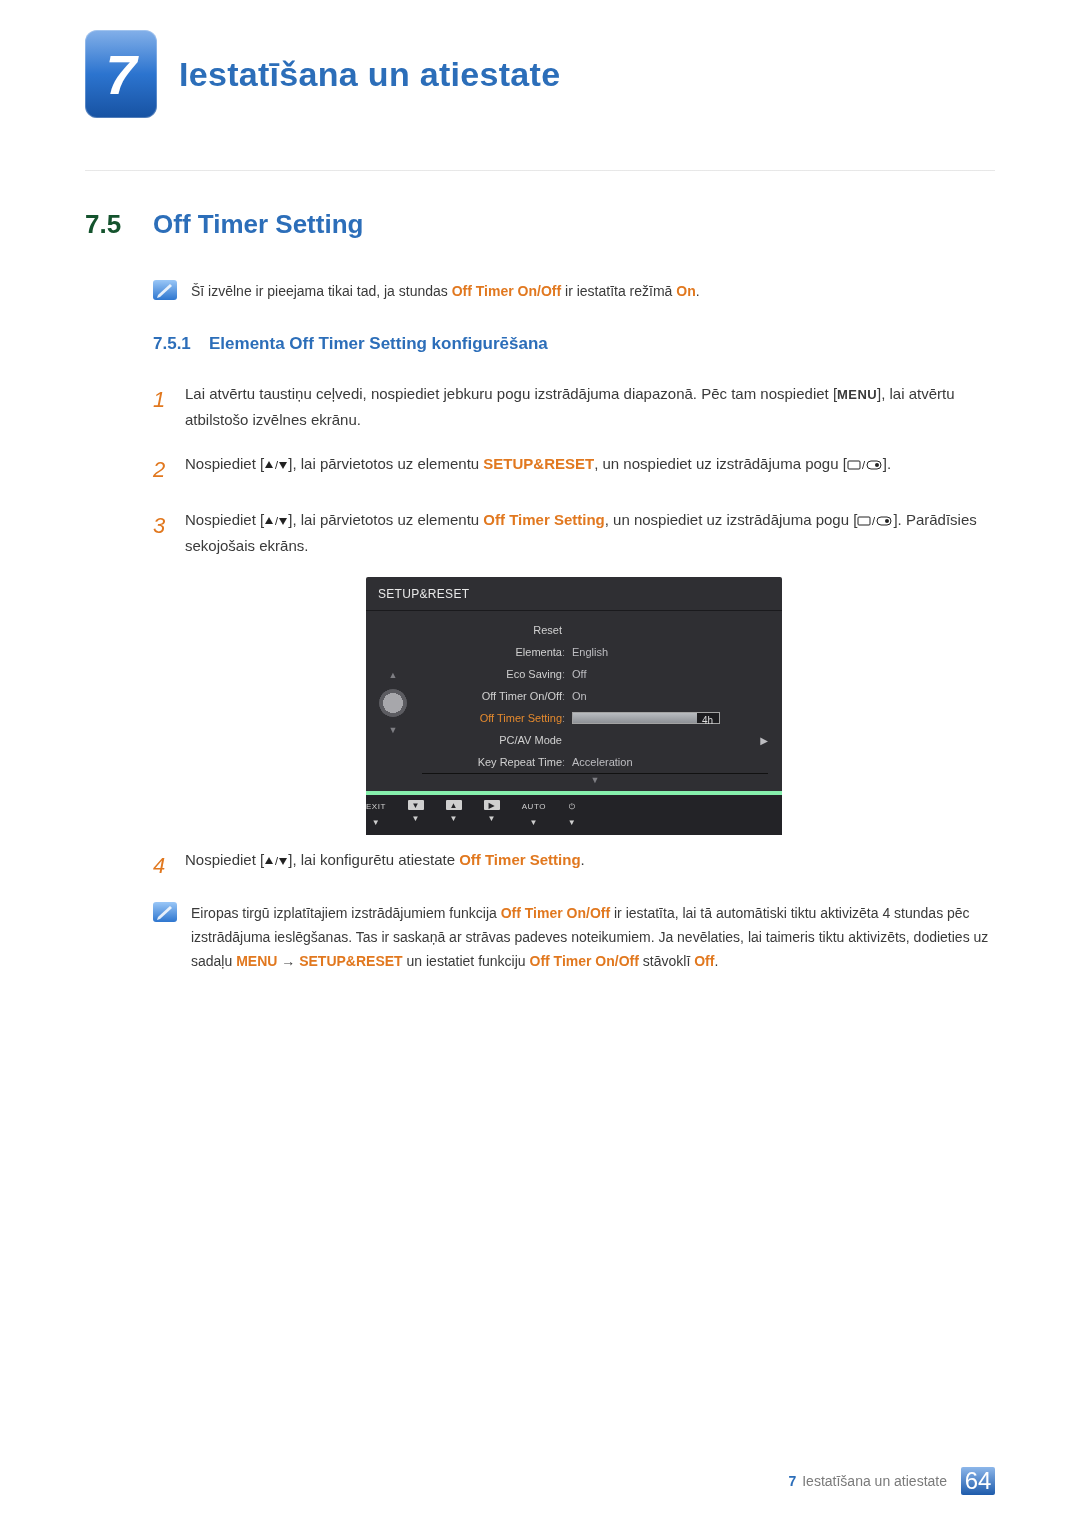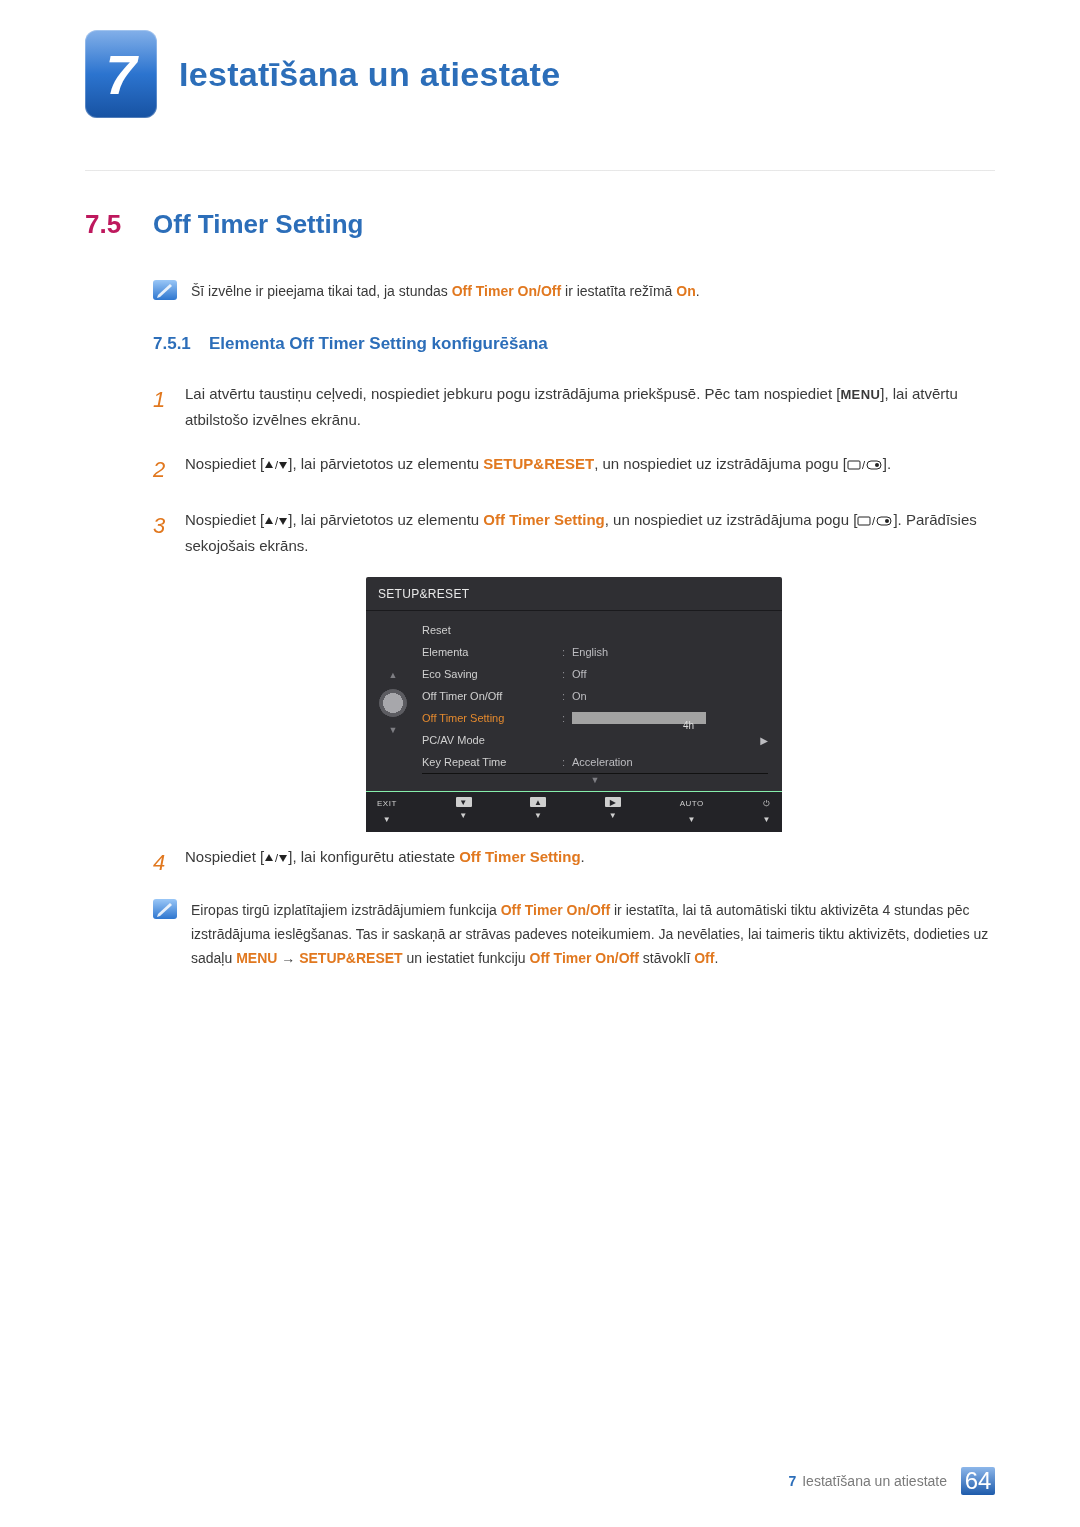--- a/index.html
+++ b/index.html
@@ -11,21 +11,21 @@
     width: 72px; height: 88px; border-radius: 12px;
     background: linear-gradient(180deg,#83b0e9 0%, #2c74cf 50%, #1752a2 100%);
     color: #fff; font-size: 56px; font-weight: 700; font-style: italic;
     display: flex; align-items: center; justify-content: center;
     box-shadow: inset 0 0 0 1px rgba(255,255,255,.25);
   }
   .chapter-title { font-size: 34px; font-weight: 700; color: #2c6eb9; margin-left: 22px; letter-spacing: .3px; }
   .thin-line { height: 1px; background: linear-gradient(90deg,#bbb,#bbb); opacity: .35; margin: -38px 0 38px 0; }
   
   .section-row { display: flex; align-items: baseline; margin: 0 0 40px 0; }
-  .sec-num { font-size: 26px; font-weight: 700; color: #be185d; width: 68px; }
+  .sec-num { font-size: 26px; font-weight: 700; color: #14532d; width: 68px; }
   .sec-title { font-size: 26px; font-weight: 700; color: #2c6eb9; }
   .body { margin-left: 68px; font-size: 15px; line-height: 1.7; color: #3a3a3a; }
   .para { margin-bottom: 20px; letter-spacing: .1px; }
   
   .note-row { display: flex; align-items: flex-start; margin: 18px 0 26px 0; }
   .note-icon { width: 24px; height: 20px; flex: 0 0 24px; margin-right: 14px;
     background: linear-gradient(180deg,#9ac7f7,#2e76cf); border-radius: 3px; position: relative; }
   .note-icon svg { position: absolute; left: 3px; top: 2px; }
   .note-text { font-size: 14px; line-height: 1.7; }
   .hl { color: #e1781f; font-weight: 700; }
@@ -47,30 +47,30 @@
   .osd-title { padding: 7px 12px 6px 12px; color: #e9e9e9; font-size: 12px; letter-spacing: .3px; border-bottom: 1px solid #1a1a1d; }
   .osd-body { display: flex; padding: 8px 10px 4px 8px; }
   .osd-side { width: 38px; display: flex; flex-direction: column; align-items: center; justify-content: center; gap: 6px; }
   .gear {
     width: 28px; height: 28px; border-radius: 50%;
     background: radial-gradient(circle,#a7a7ab 0 10px,#5c5c61 10px 14px,transparent 14px),
                 conic-gradient(#5c5c61 0 8deg,transparent 8deg 37deg,#5c5c61 37deg 53deg,transparent 53deg 82deg,#5c5c61 82deg 98deg,transparent 98deg 127deg,#5c5c61 127deg 143deg,transparent 143deg 172deg,#5c5c61 172deg 188deg,transparent 188deg 217deg,#5c5c61 217deg 233deg,transparent 233deg 262deg,#5c5c61 262deg 278deg,transparent 278deg 307deg,#5c5c61 307deg 323deg,transparent 323deg 352deg,#5c5c61 352deg 360deg);
   }
   .osd-list { flex: 1; padding: 0 4px 0 10px; }
   .osd-row { display: flex; align-items: center; height: 22px; }
-  .osd-label { width: 140px; color: #d0d0d0; }
+  .osd-label { width: 140px; color: #d0d0d0; text-align: right; }
   .osd-sep { width: 10px; color: #8a8a8f; }
   .osd-val { color: #bdbdc1; }
   .osd-row.sel .osd-label { color: #e58a2e; }
-  .osd-bar { height: 12px; width: 134px; background: #1c1c1f; border: 6px solid #a3a3a3; position: relative; }
+  .osd-bar { height: 12px; width: 148px; background: #1c1c1f; border: 1px solid #a3a3a3; position: relative; }
   .osd-bar-fill { position: absolute; inset: 0; width: 85%; background: linear-gradient(180deg,#b9bcc0,#8e9196); }
   .osd-bar-text { position: absolute; right: 6px; top: -1px; font-size: 10px; color: #dcdcdc; }
   .osd-row .arrow-right { margin-left: auto; color: #bdbdc1; font-size: 10px; }
   .osd-scroll { border-top: 1px solid #111; display: flex; justify-content: center; gap: 2px; color: #7e7e83; font-size: 9px; height: 14px; align-items: center; }
-  .osd-footer { border-top: 1px solid #86efac; background: #232327; display: flex; justify-content: space-between; gap: 22px; padding: 5px 11px; }
+  .osd-footer { border-top: 4px solid #86efac; background: #232327; display: flex; justify-content: flex-start; gap: 22px; padding: 5px 0; }
   .osd-fbtn { display: flex; flex-direction: column; align-items: center; gap: 2px; color: #cfcfcf; font-size: 8px; letter-spacing: .5px; }
   .osd-fbtn .g { width: 16px; height: 10px; background: #cfcfcf; border-radius: 1px; display: flex; align-items: center; justify-content: center; color: #232327; font-size: 8px; }
   
   .footer { position: absolute; left: 0; right: 0; bottom: 32px; display: flex; justify-content: flex-end; align-items: stretch; padding-right: 85px; }
   .footer-text { display: flex; align-items: center; font-size: 14px; color: #7a7a7a; padding-right: 14px; }
   .footer-text .fnum { color: #2c6eb9; font-weight: 700; margin-right: 6px; }
   .footer-box { width: 34px; background: linear-gradient(180deg,#8db7ea,#1e5bab); color: #fff; font-size: 24px; font-weight: 400; display: flex; align-items: center; justify-content: center; border-radius: 2px; }
 </style>
 </head>
 <body>
@@ -106,21 +106,21 @@
     <div class="sub-row">
       <div class="sub-num">7.5.1</div>
       <div class="sub-title">Elementa Off Timer Setting konfigurēšana</div>
     </div>
 
     <div class="steps">
 
       <div class="step">
         <div class="step-num">1</div>
         <div class="step-text">
-          <span>Lai atvērtu taustiņu ceļvedi, nospiediet jebkuru pogu izstrādājuma priekšpusē. Pēc tam nospiediet [</span><span class="menu-label">MENU</span><span>], lai atvērtu atbilstošo izvēlnes ekrānu.</span>
+          <span>Lai atvērtu taustiņu ceļvedi, nospiediet jebkuru pogu izstrādājuma diapazonā. Pēc tam nospiediet [</span><span class="menu-label">MENU</span><span>], lai atvērtu atbilstošo izvēlnes ekrānu.</span>
         </div>
       </div>
 
       <div class="step">
         <div class="step-num">2</div>
         <div class="step-text">
           <span>Nospiediet [</span><span class="glyph">
               <svg width="24" height="12" viewBox="0 0 24 12">
                 <polygon points="5,2 9,9 1,9" fill="#222"></polygon>
                 <text x="11" y="10" font-size="11" fill="#222">/</text>

